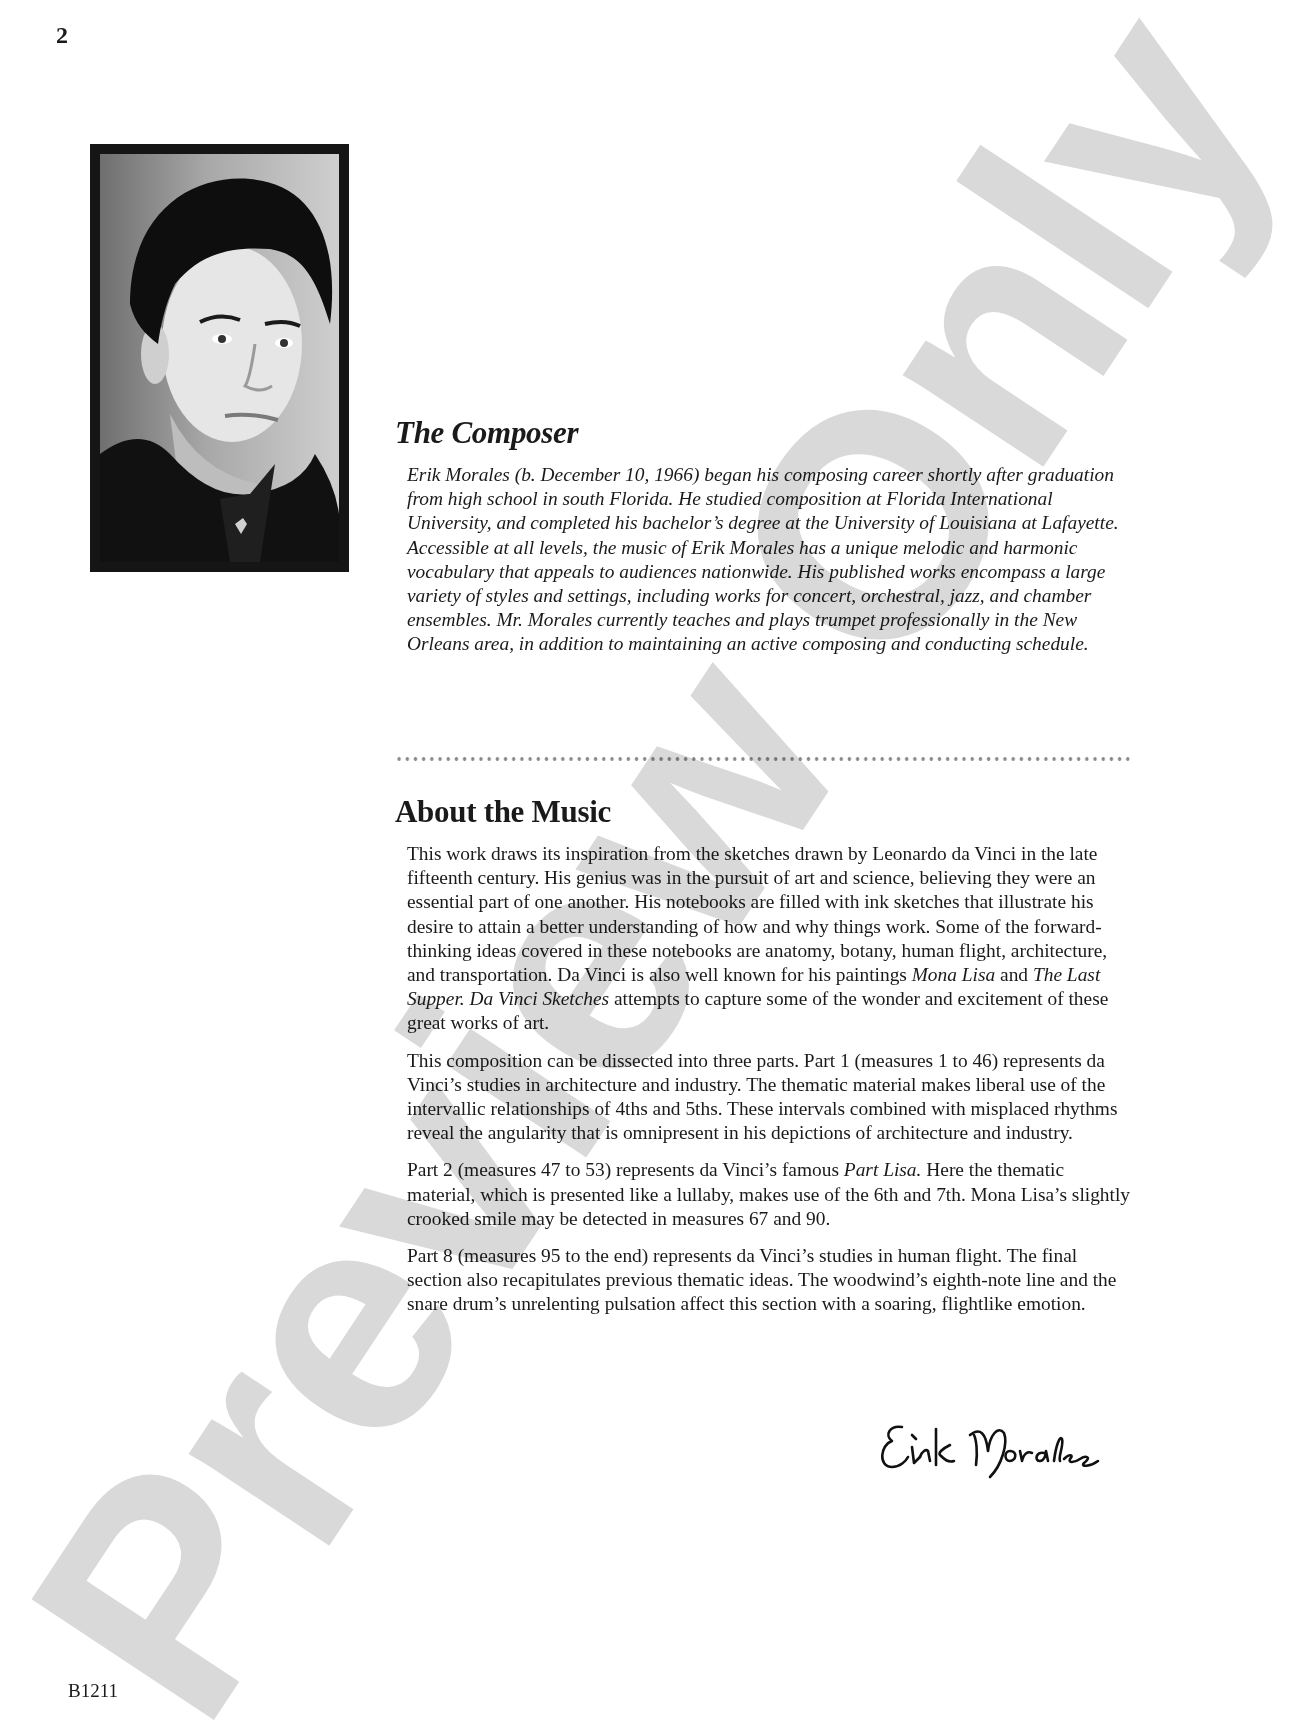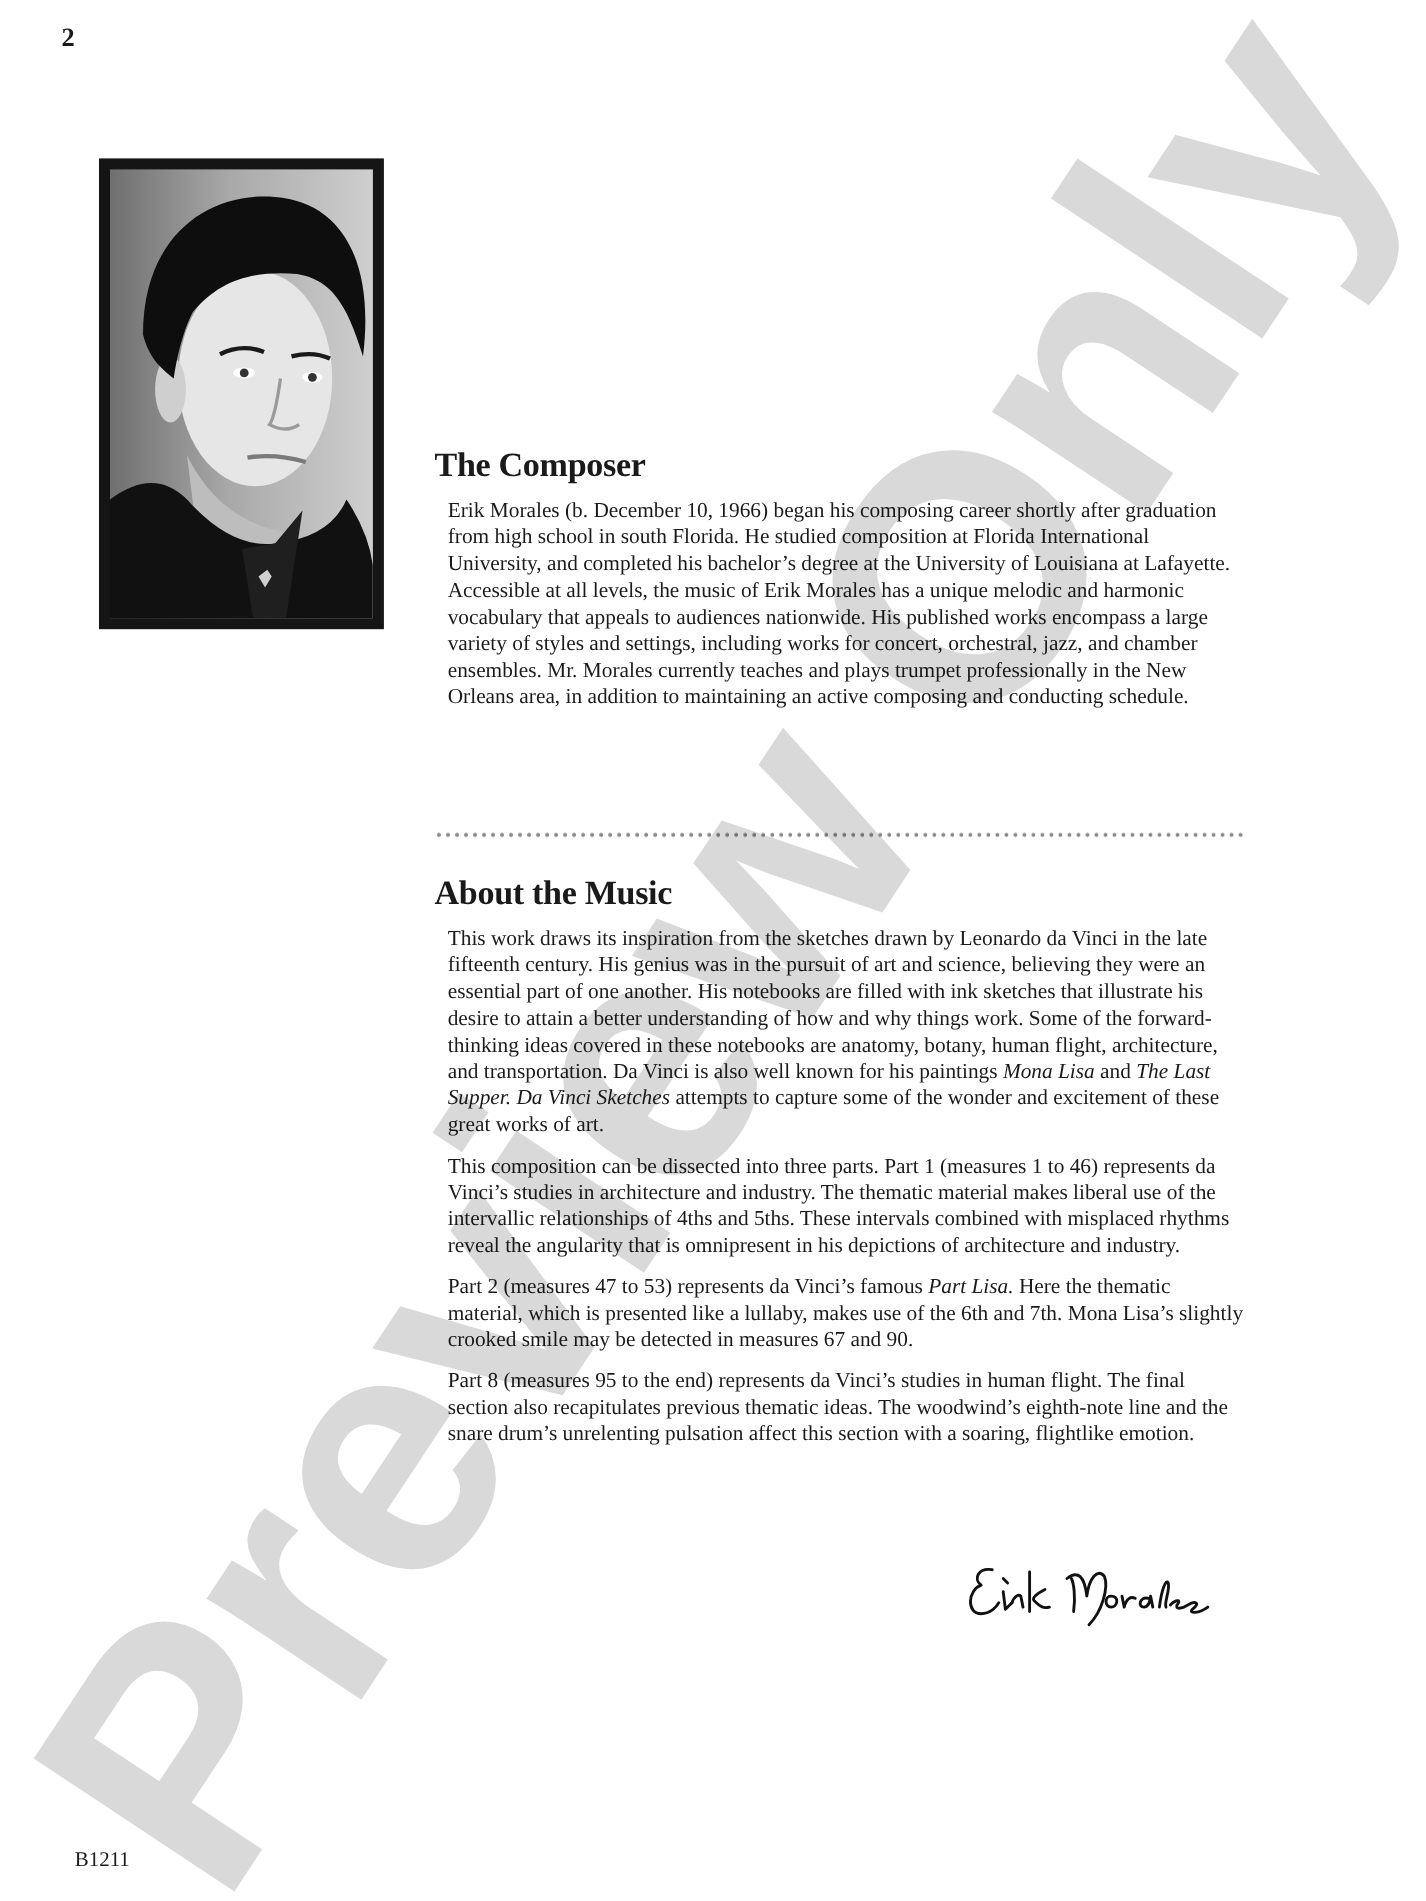--- a/index.html
+++ b/index.html
@@ -65,21 +65,21 @@
       margin: 0;
       letter-spacing: -0.3px;
       line-height: 36px;
     }
     .para {
       font-size: 19.4px;
       line-height: 24.2px;
       margin: 12px;
     }
     .para + .para { margin-top: 13px; }
-    .composer { top: 405px; }
+    .composer { top: 415px; font-style: italic; }
     .composer .section-title { margin-bottom: 10px; }
     .music { top: 794px; }
     .music .section-title { margin-bottom: 10px; }
     .divider {
       position: absolute;
       left: 395px;
       top: 756px;
       width: 738px;
       height: 6px;
       background-image: radial-gradient(circle, #8a8a8a 1.6px, transparent 2px);

